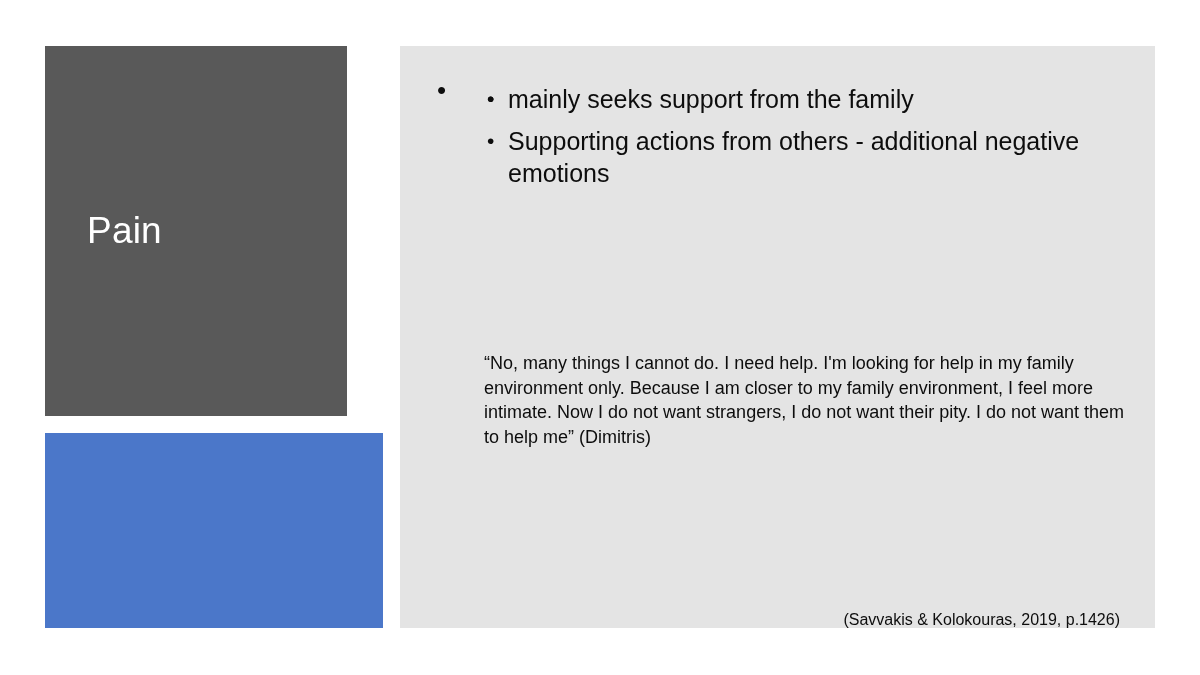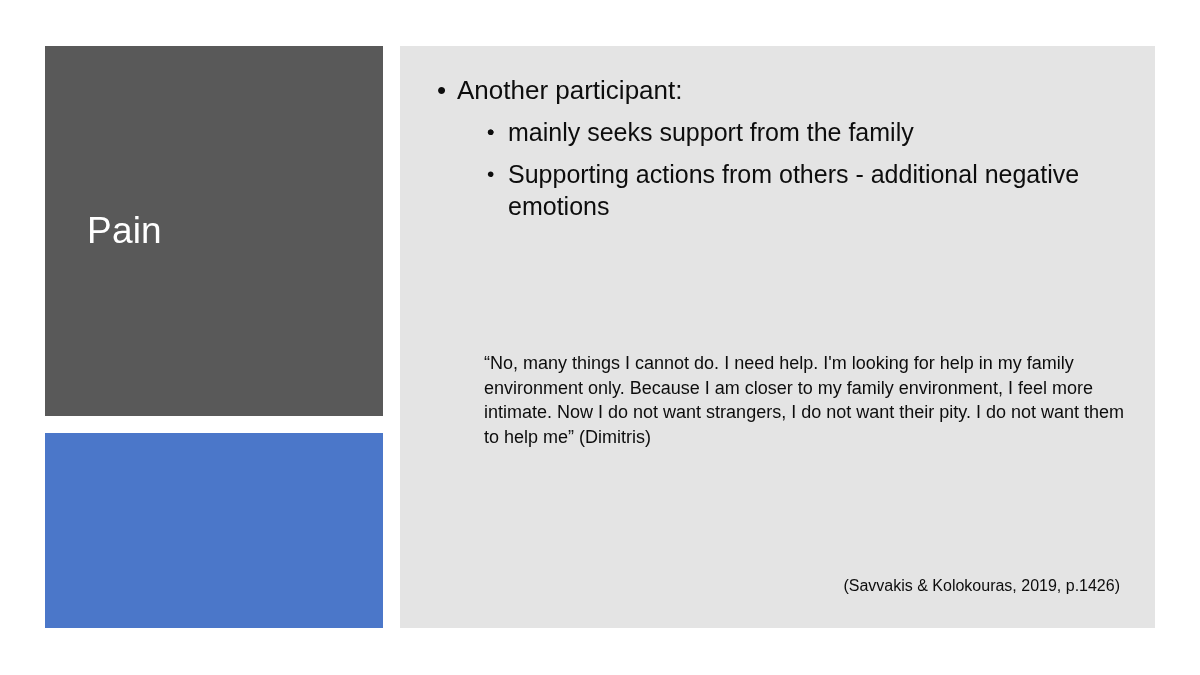--- a/index.html
+++ b/index.html
@@ -20,21 +20,21 @@
     position: absolute;
     inset: 0;
     background: #ffffff;
   }
 
   
   .title-block {
     position: absolute;
     left: 45px;
     top: 46px;
-    width: 338px;
+    width: 302px;
     height: 370px;
     background: #595959;
     box-sizing: border-box;
     display: flex;
     flex-direction: column;
     justify-content: center;
     padding-left: 42px;
     padding-right: 14px;
   }
   .title-line {
@@ -115,21 +115,21 @@
     top: 305px;
     width: 645px;
     font-size: 18px;
     color: #0d0d0d;
     line-height: 1.37;
   }
 
   .citation {
     position: absolute;
     right: 35px;
-    top: 531px;
+    top: 565px;
     font-size: 16px;
     color: #0d0d0d;
     white-space: nowrap;
   }
 </style>
 </head>
 <body>
 
 <div class="slide">
 
@@ -138,21 +138,20 @@
   </div>
 
   <div class="accent-block"></div>
 
   <div class="content-panel">
 
     <div class="bullets">
 
       <div class="bullet-l1">
         <span class="dot">•</span>
-        <span>Another participant:</span>
       </div>
 
       <div class="sub-list">
 
         <div class="bullet-l2">
           <span class="dot">•</span>
         </div>
 
         <div class="bullet-l2">
           <span class="dot">•</span>

